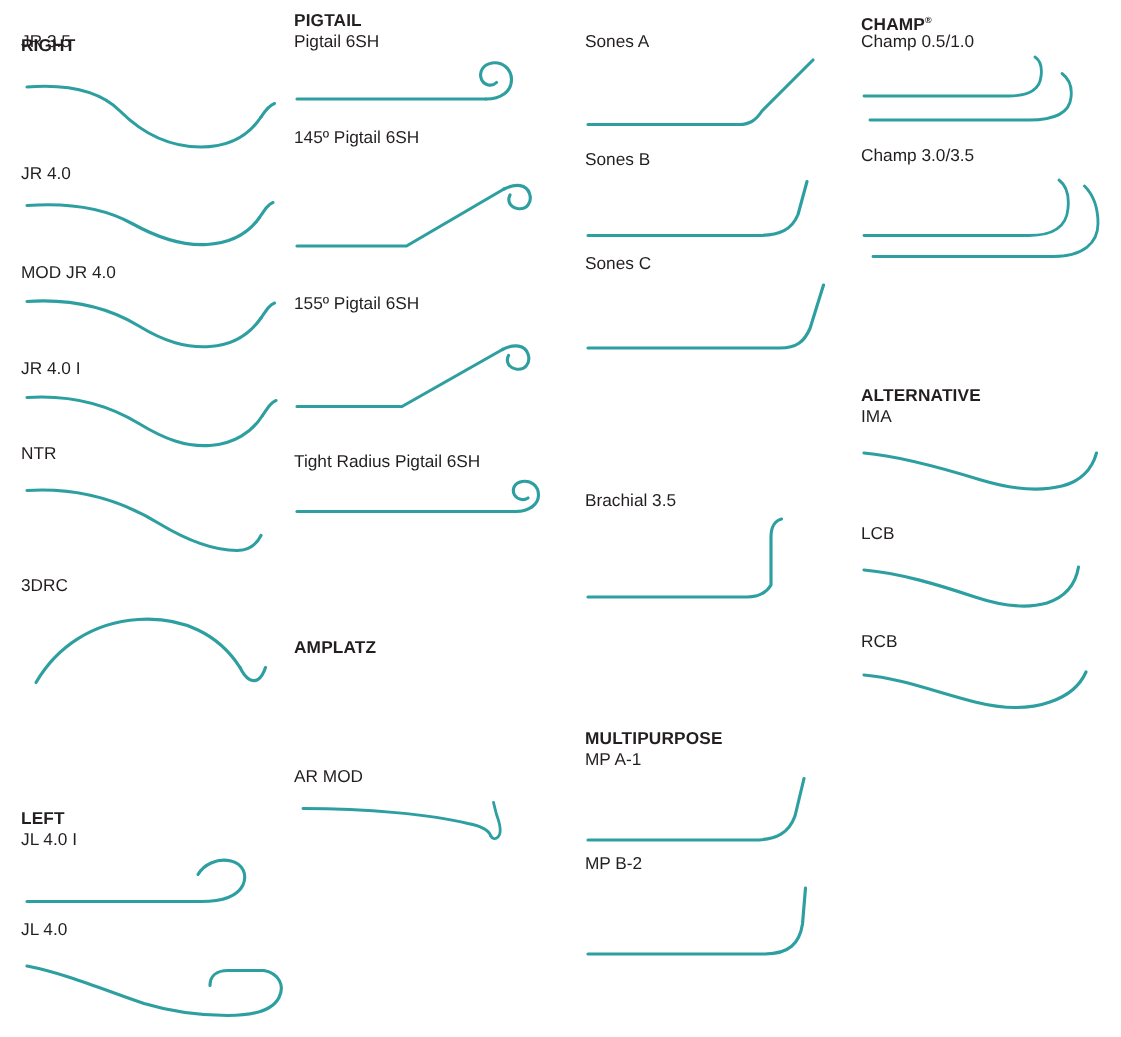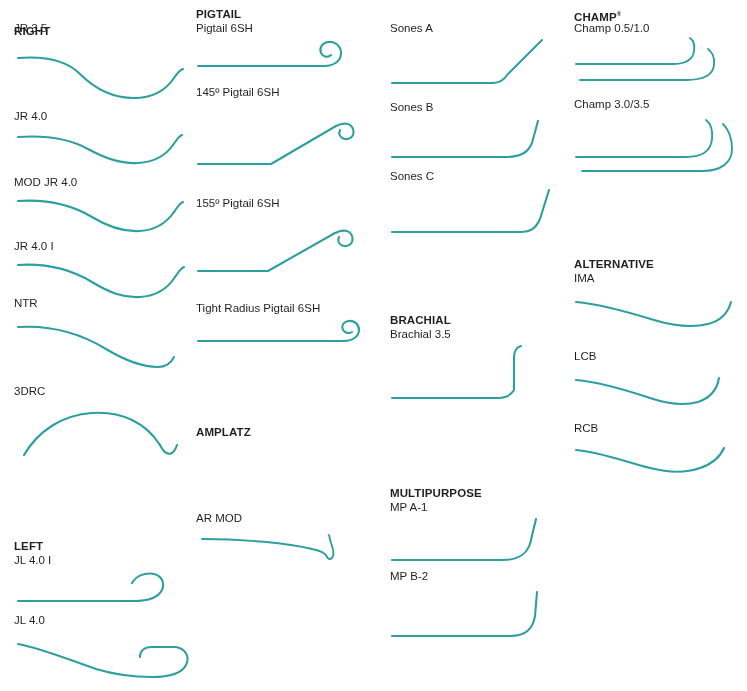--- a/index.html
+++ b/index.html
@@ -215,23 +215,20 @@
 
     <div class="item" style="top:170px;">
       <div class="item-label">Sones C</div>
       <div class="shape" style="top:14px;">
         <svg width="180" height="56" viewBox="0 0 180 56">
           <path class="ln" d="M2,48 L130,48 C141,48 146,44 150,35 L159,6"></path>
         </svg>
       </div>
     </div>
 
-    <div class="group" style="top:314px;">
-      <div class="group-title">BRACHIAL</div>
-    </div>
 
     <div class="item" style="top:328px;">
       <div class="item-label">Brachial 3.5</div>
       <div class="shape" style="top:16px;">
         <svg width="180" height="62" viewBox="0 0 180 62">
           <path class="ln" d="M2,54 L108,54 C116,54 121,51 124,46 L124,14 C124,7 127,3 131,2"></path>
         </svg>
       </div>
     </div>
 

